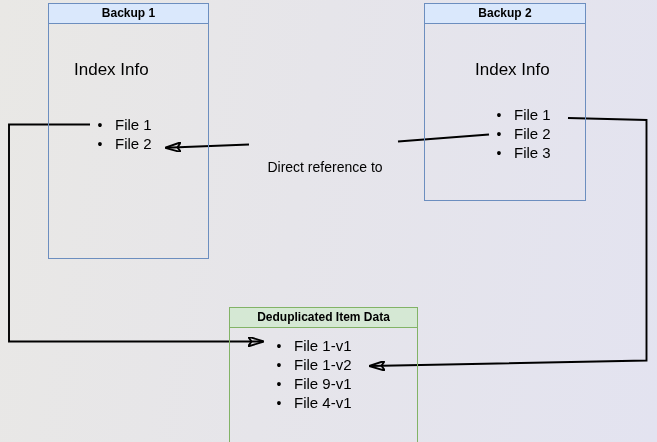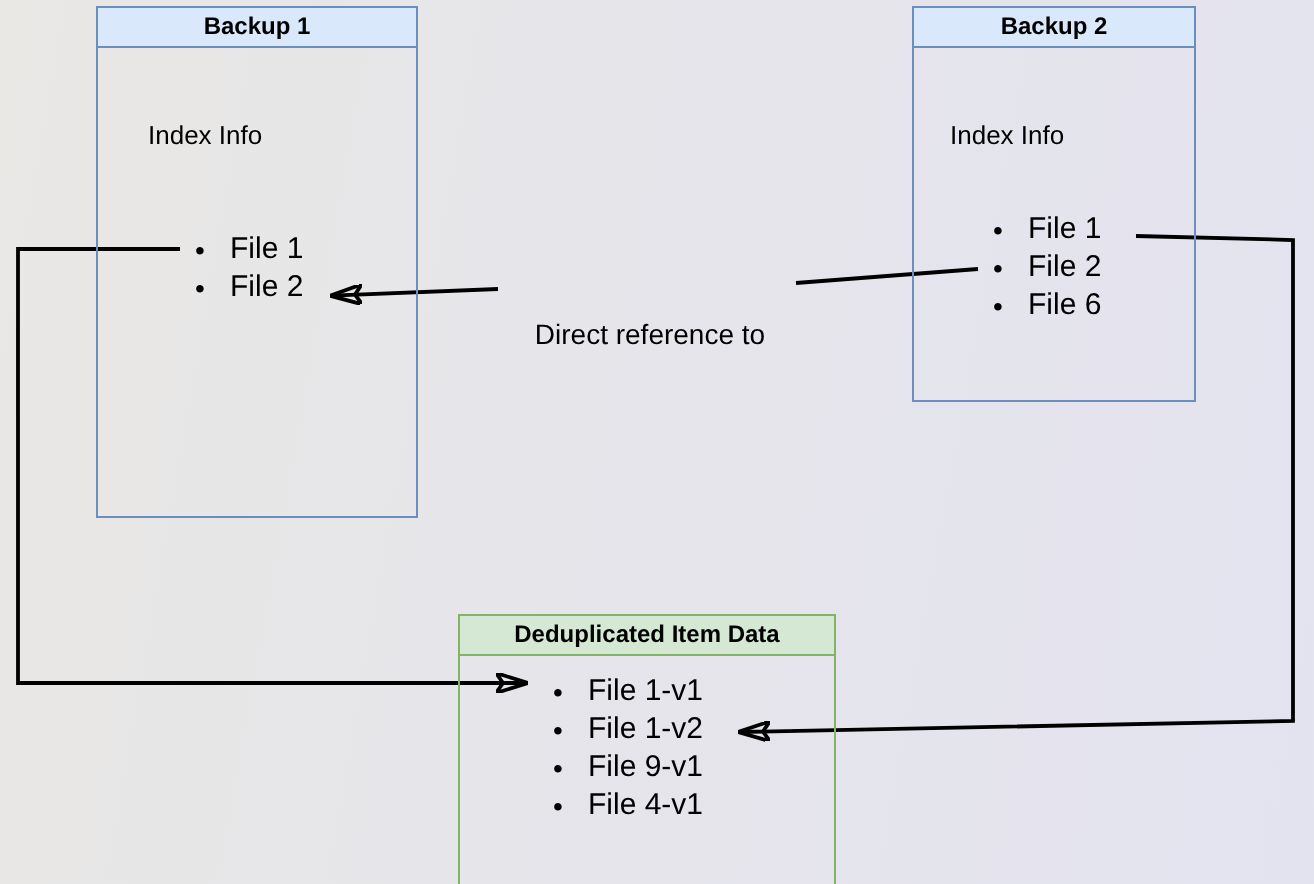--- a/index.html
+++ b/index.html
@@ -27,26 +27,26 @@
     line-height: 19px;
     text-align: center;
     font-size: 12px;
     font-weight: bold;
     color: #000;
   }
   .blue  .node-header { background: #dae8fc; border-bottom: 1px solid #6c8ebf; }
   .green .node-header { background: #d5e8d4; border-bottom: 1px solid #82b366; }
 
   #backup1-box { left: 48px;  top: 3px;   width: 161px; height: 256px; }
-  #backup2-box { left: 456px; top: 3px;   width: 142px; height: 198px; }
+  #backup2-box { left: 424px; top: 3px;   width: 162px; height: 198px; }
   #dedup-box   { left: 229px; top: 279px; width: 189px; height: 161px; margin-top: 28px; }
 
   .index-info {
     position: absolute;
-    font-size: 13px;
+    font-size: 17px;
     color: #000;
     white-space: nowrap;
   }
   #index-info-1 { left: 74px;  top: 60px; }
   #index-info-2 { left: 475px; top: 60px; }
 
   .file-list { position: absolute; }
   .file-item {
     display: flex;
     align-items: center;
@@ -131,21 +131,21 @@
     <div class="file-item">
       <span class="dot">•</span>
       <span>File 1</span>
     </div>
     <div class="file-item">
       <span class="dot">•</span>
       <span>File 2</span>
     </div>
     <div class="file-item">
       <span class="dot">•</span>
-      <span>File 6</span>
+      <span>File 3</span>
     </div>
   </div>
 
   <div class="annotation">
     <div>Direct reference to</div>
   </div>
 
   <div class="node green" id="dedup-box">
     <div class="node-header">Deduplicated Item Data</div>
   </div>

